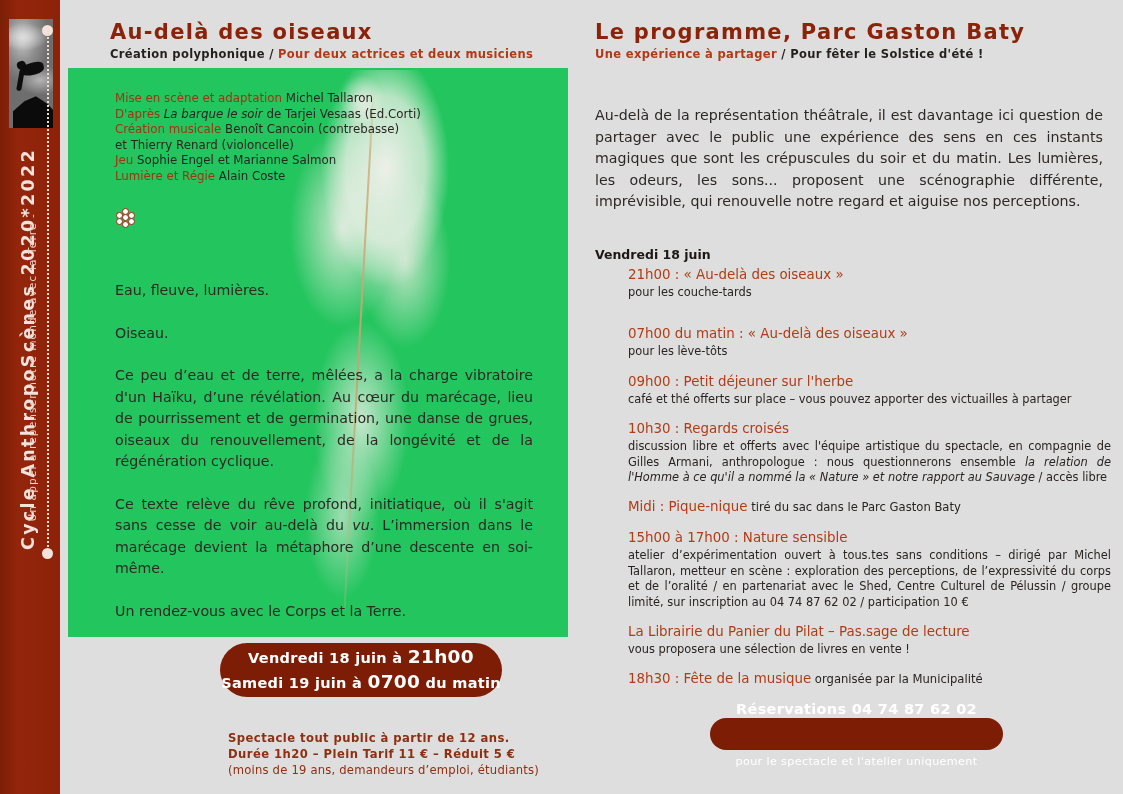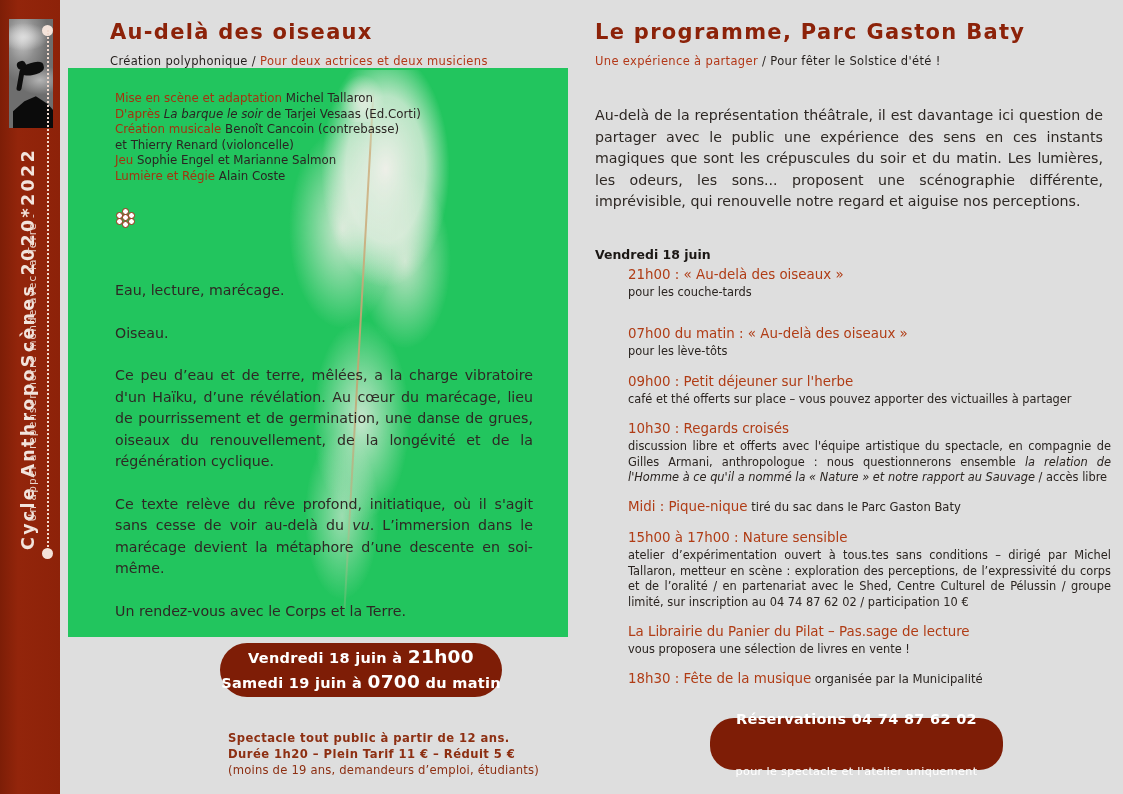--- a/index.html
+++ b/index.html
@@ -105,21 +105,21 @@
     left: 60px; top: 0;
     width: 520px; height: 794px;
   }
   #left-header { position: absolute; left: 50px; top: 20px; width: 460px; }
   .title-main {
     color: #8c2209;
     font-size: 21px;
     font-weight: bold;
     letter-spacing: 1.3px;
   }
-  .title-sub { font-size: 11.5px; font-weight: normal; letter-spacing: .35px; margin-top: 10px; }
+  .title-sub { font-size: 11.5px; font-weight: bold; letter-spacing: .35px; margin-top: 3px; }
   .title-sub .dark { color: #241f1c; }
   .title-sub .red  { color: #b33818; }
 
   #white-panel {
     position: absolute;
     left: 8px; top: 68px;
     width: 500px; height: 569px;
     background: #22c55e;
     overflow: hidden;
   }
@@ -235,21 +235,21 @@
   .event .ev-title .plain { color: #2a2420; font-size: 11.6px; }
   .event .ev-desc {
     font-size: 11.4px; line-height: 15.4px; color: #2a2420;
     text-align: justify; margin-top: 1px;
   }
   .event .ev-desc i { font-style: italic; }
   .spacer-day { height: 12px; }
 
   #reservations {
     position: absolute; left: 710px; top: 718px;
-    width: 293px; height: 52px;
+    width: 293px; height: 32px;
     background: #7e1d06;
     border-radius: 24px;
     color: #ffffff;
     display: flex; flex-direction: column;
     align-items: center; justify-content: center; gap: 37px;
   }
   #reservations .res-main { font-size: 14.5px; font-weight: bold; letter-spacing: .3px; }
   #reservations .res-sub { font-size: 11.2px; letter-spacing: .35px; margin-top: 1px; }
 </style>
 </head>
@@ -301,21 +301,21 @@
       <div class="petal" style="left:6px;  top:0px;"></div>
       <div class="petal" style="left:0px;  top:4px;"></div>
       <div class="petal" style="left:12px; top:4px;"></div>
       <div class="petal" style="left:6px;  top:6px;"></div>
       <div class="petal" style="left:0px;  top:10px;"></div>
       <div class="petal" style="left:12px; top:10px;"></div>
       <div class="petal" style="left:6px;  top:13px;"></div>
     </div>
 
     <div id="body-text">
-      <p>Eau, lecture, marécage.</p>
+      <p>Eau, fleuve, lumières.</p>
       <p>Oiseau.</p>
       <p>Ce peu d’eau et de terre, mêlées, a la charge vibratoire d'un Haïku, d’une révélation. Au cœur du marécage, lieu de pourrissement et de germination, une danse de grues, oiseaux du renouvellement, de la longévité et de la régénération cyclique.</p>
       <p>Ce texte relève du rêve profond, initiatique, où il s'agit sans cesse de voir au-delà du <i>vu</i>. L’immersion dans le marécage devient la métaphore d’une descente en soi-même.</p>
       <p>Un rendez-vous avec le Corps et la Terre.</p>
     </div>
   </div>
 
   <div id="date-pill">
     <div class="line"><span>Vendredi 18 juin à </span><span class="big">21h00</span></div>
     <div class="line"><span>Samedi 19 juin à </span><span class="big">0700</span><span> du matin</span></div>

